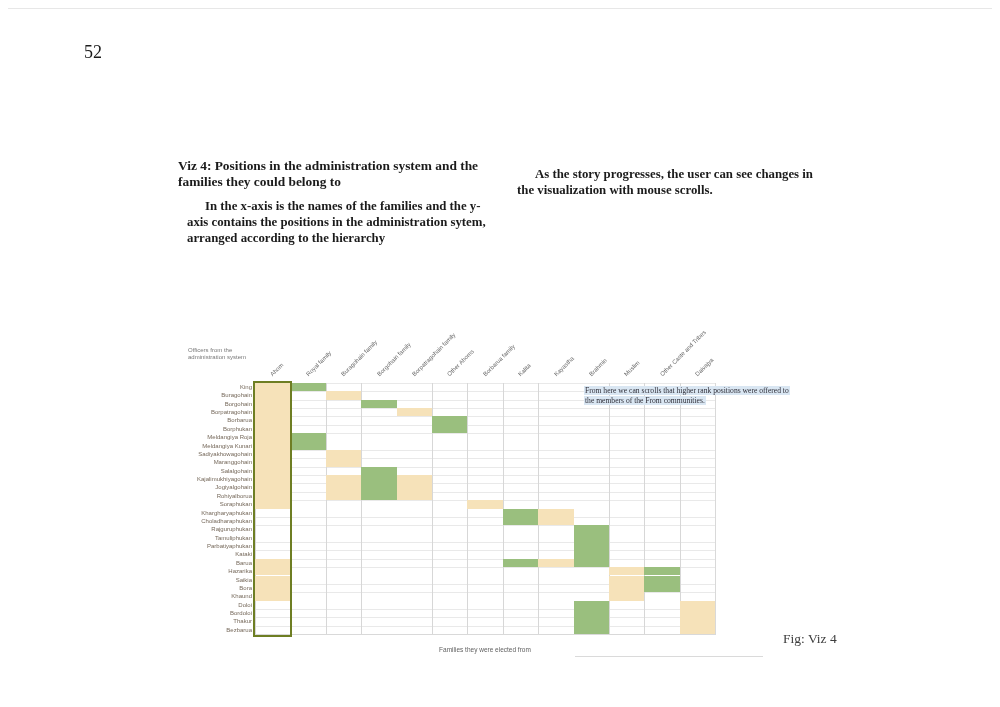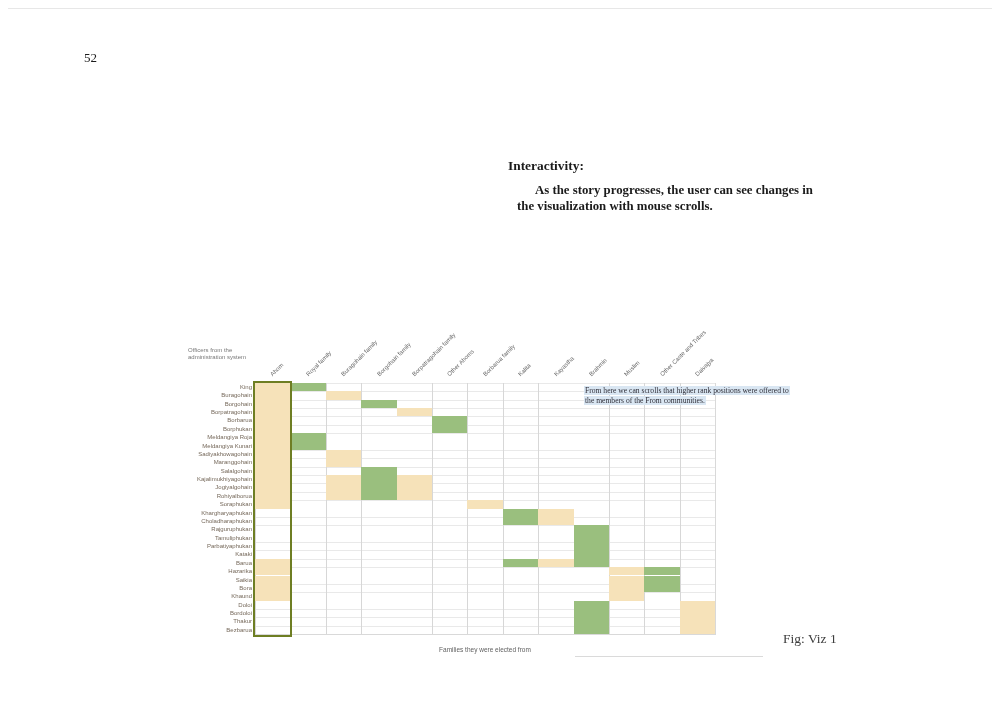--- a/index.html
+++ b/index.html
@@ -1,19 +1,19 @@
 <!DOCTYPE html>
 <html><head>
 <meta charset="utf-8">
 <style>
   html,body{margin:0;padding:0;background:#ffffff;}
   .page{position:relative;width:1000px;height:707px;background:#ffffff;overflow:hidden;
         font-family:"Liberation Serif",serif;color:#1b1b1b;}
   .top-rule{position:absolute;left:8px;top:8px;width:984px;height:1px;background:#e7e7e7;}
-  .page-number{position:absolute;left:84px;top:50px;font-size:13px;}
+  .page-number{position:absolute;left:84px;top:42px;font-size:18px;}
   .col-text{position:absolute;top:158px;font-size:12.8px;line-height:15.8px;}
   .col-left{left:178px;width:318px;}
   .col-right{left:508px;width:330px;}
   .blk-heading{font-weight:bold;font-size:13.4px;line-height:16px;margin:0 0 1px 0;}
   .blk-body{margin:9px;text-indent:18px;font-weight:bold;}
   
   .chart{position:absolute;left:0;top:0;width:1000px;height:707px;}
   .y-title{position:absolute;left:188px;top:347px;width:64px;font-family:"Liberation Sans",sans-serif;
            font-size:6px;line-height:7px;color:#787878;}
   .grid{position:absolute;left:255px;top:383px;width:460.2px;height:251.1px;
@@ -35,23 +35,26 @@
   .fig-caption{position:absolute;left:783px;top:631px;font-size:13.5px;color:#3d3d3d;}
   .bottom-rule{position:absolute;left:575px;top:656px;width:188px;height:1px;background:#dadada;}
 </style>
 </head>
 <body>
 
 <div class="page">
   <div class="top-rule"></div>
   <div class="page-number">52</div>
 
+  <div class="col-text col-left">
+    <p class="blk-heading">Viz 4: Positions in the administration system and the families they could belong to</p>
+    <p class="blk-body">In the x-axis is the names of the families and the y-axis contains the positions in the administration sytem, arranged according to the hierarchy</p>
+  </div>
 
   <div class="col-text col-right">
-    <p class="blk-heading">Interactivity:</p>
     <p class="blk-body">As the story progresses, the user can see changes in the visualization with mouse scrolls.</p>
   </div>
 
   <div class="chart">
     <div class="y-title">Officers from the administration system</div>
     <div class="grid" id="grid">
         <div class="cell" style="left: 0px; top: 0px; width: 35.4px; height: 8.37px; background: rgb(246, 226, 185);"></div>
         <div class="cell" style="left: 0px; top: 8.37px; width: 35.4px; height: 8.37px; background: rgb(246, 226, 185);"></div>
         <div class="cell" style="left: 0px; top: 16.74px; width: 35.4px; height: 8.37px; background: rgb(246, 226, 185);"></div>
         <div class="cell" style="left: 0px; top: 25.11px; width: 35.4px; height: 8.37px; background: rgb(246, 226, 185);"></div>
@@ -166,14 +169,14 @@
       </div>
     <div class="annotation">
       <span>From here we can scrolls that higher rank positions were offered to</span><br>
       <span>the members of the From communities.</span>
     </div>
     <div class="x-label">Families they were elected from</div>
     <div class="bottom-rule"></div>
   <div class="col-highlight" style="left: 252.5px; top: 380.5px; width: 35.4px; height: 252.1px;"></div>
     </div>
 
-  <div class="fig-caption">Fig: Viz 1</div>
+  <div class="fig-caption">Fig: Viz 4</div>
 </div>
 
 </body></html>

